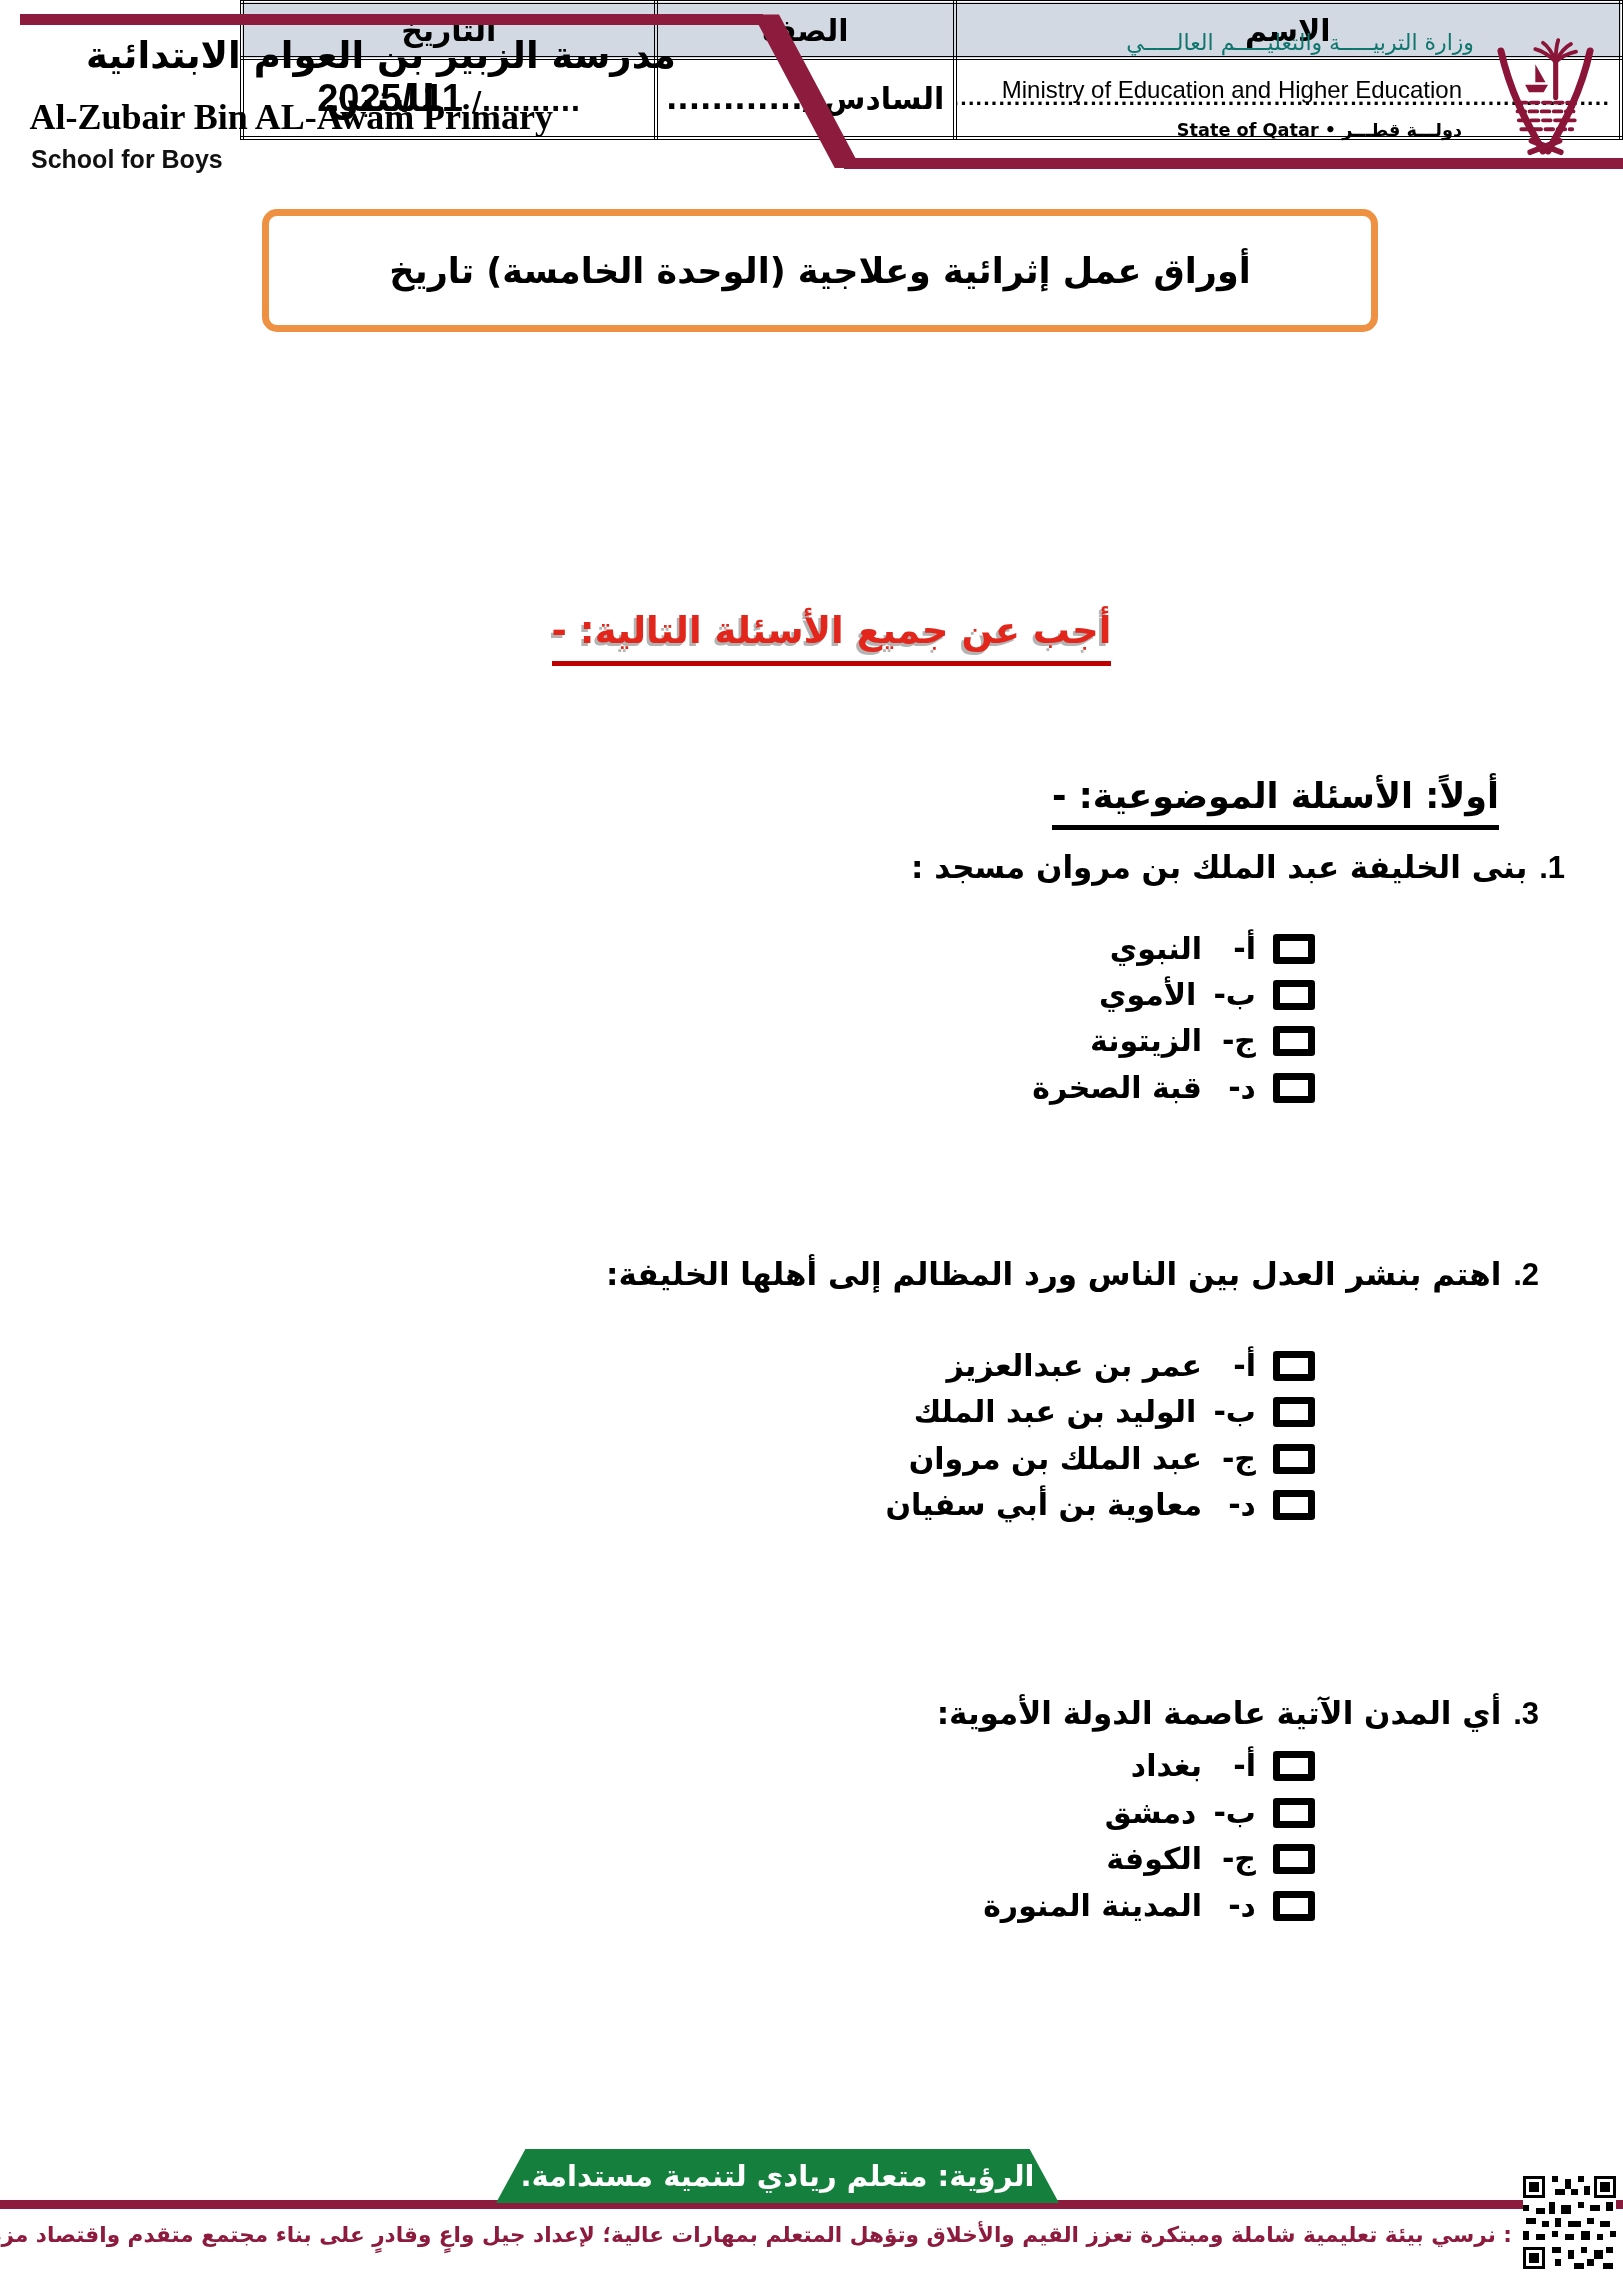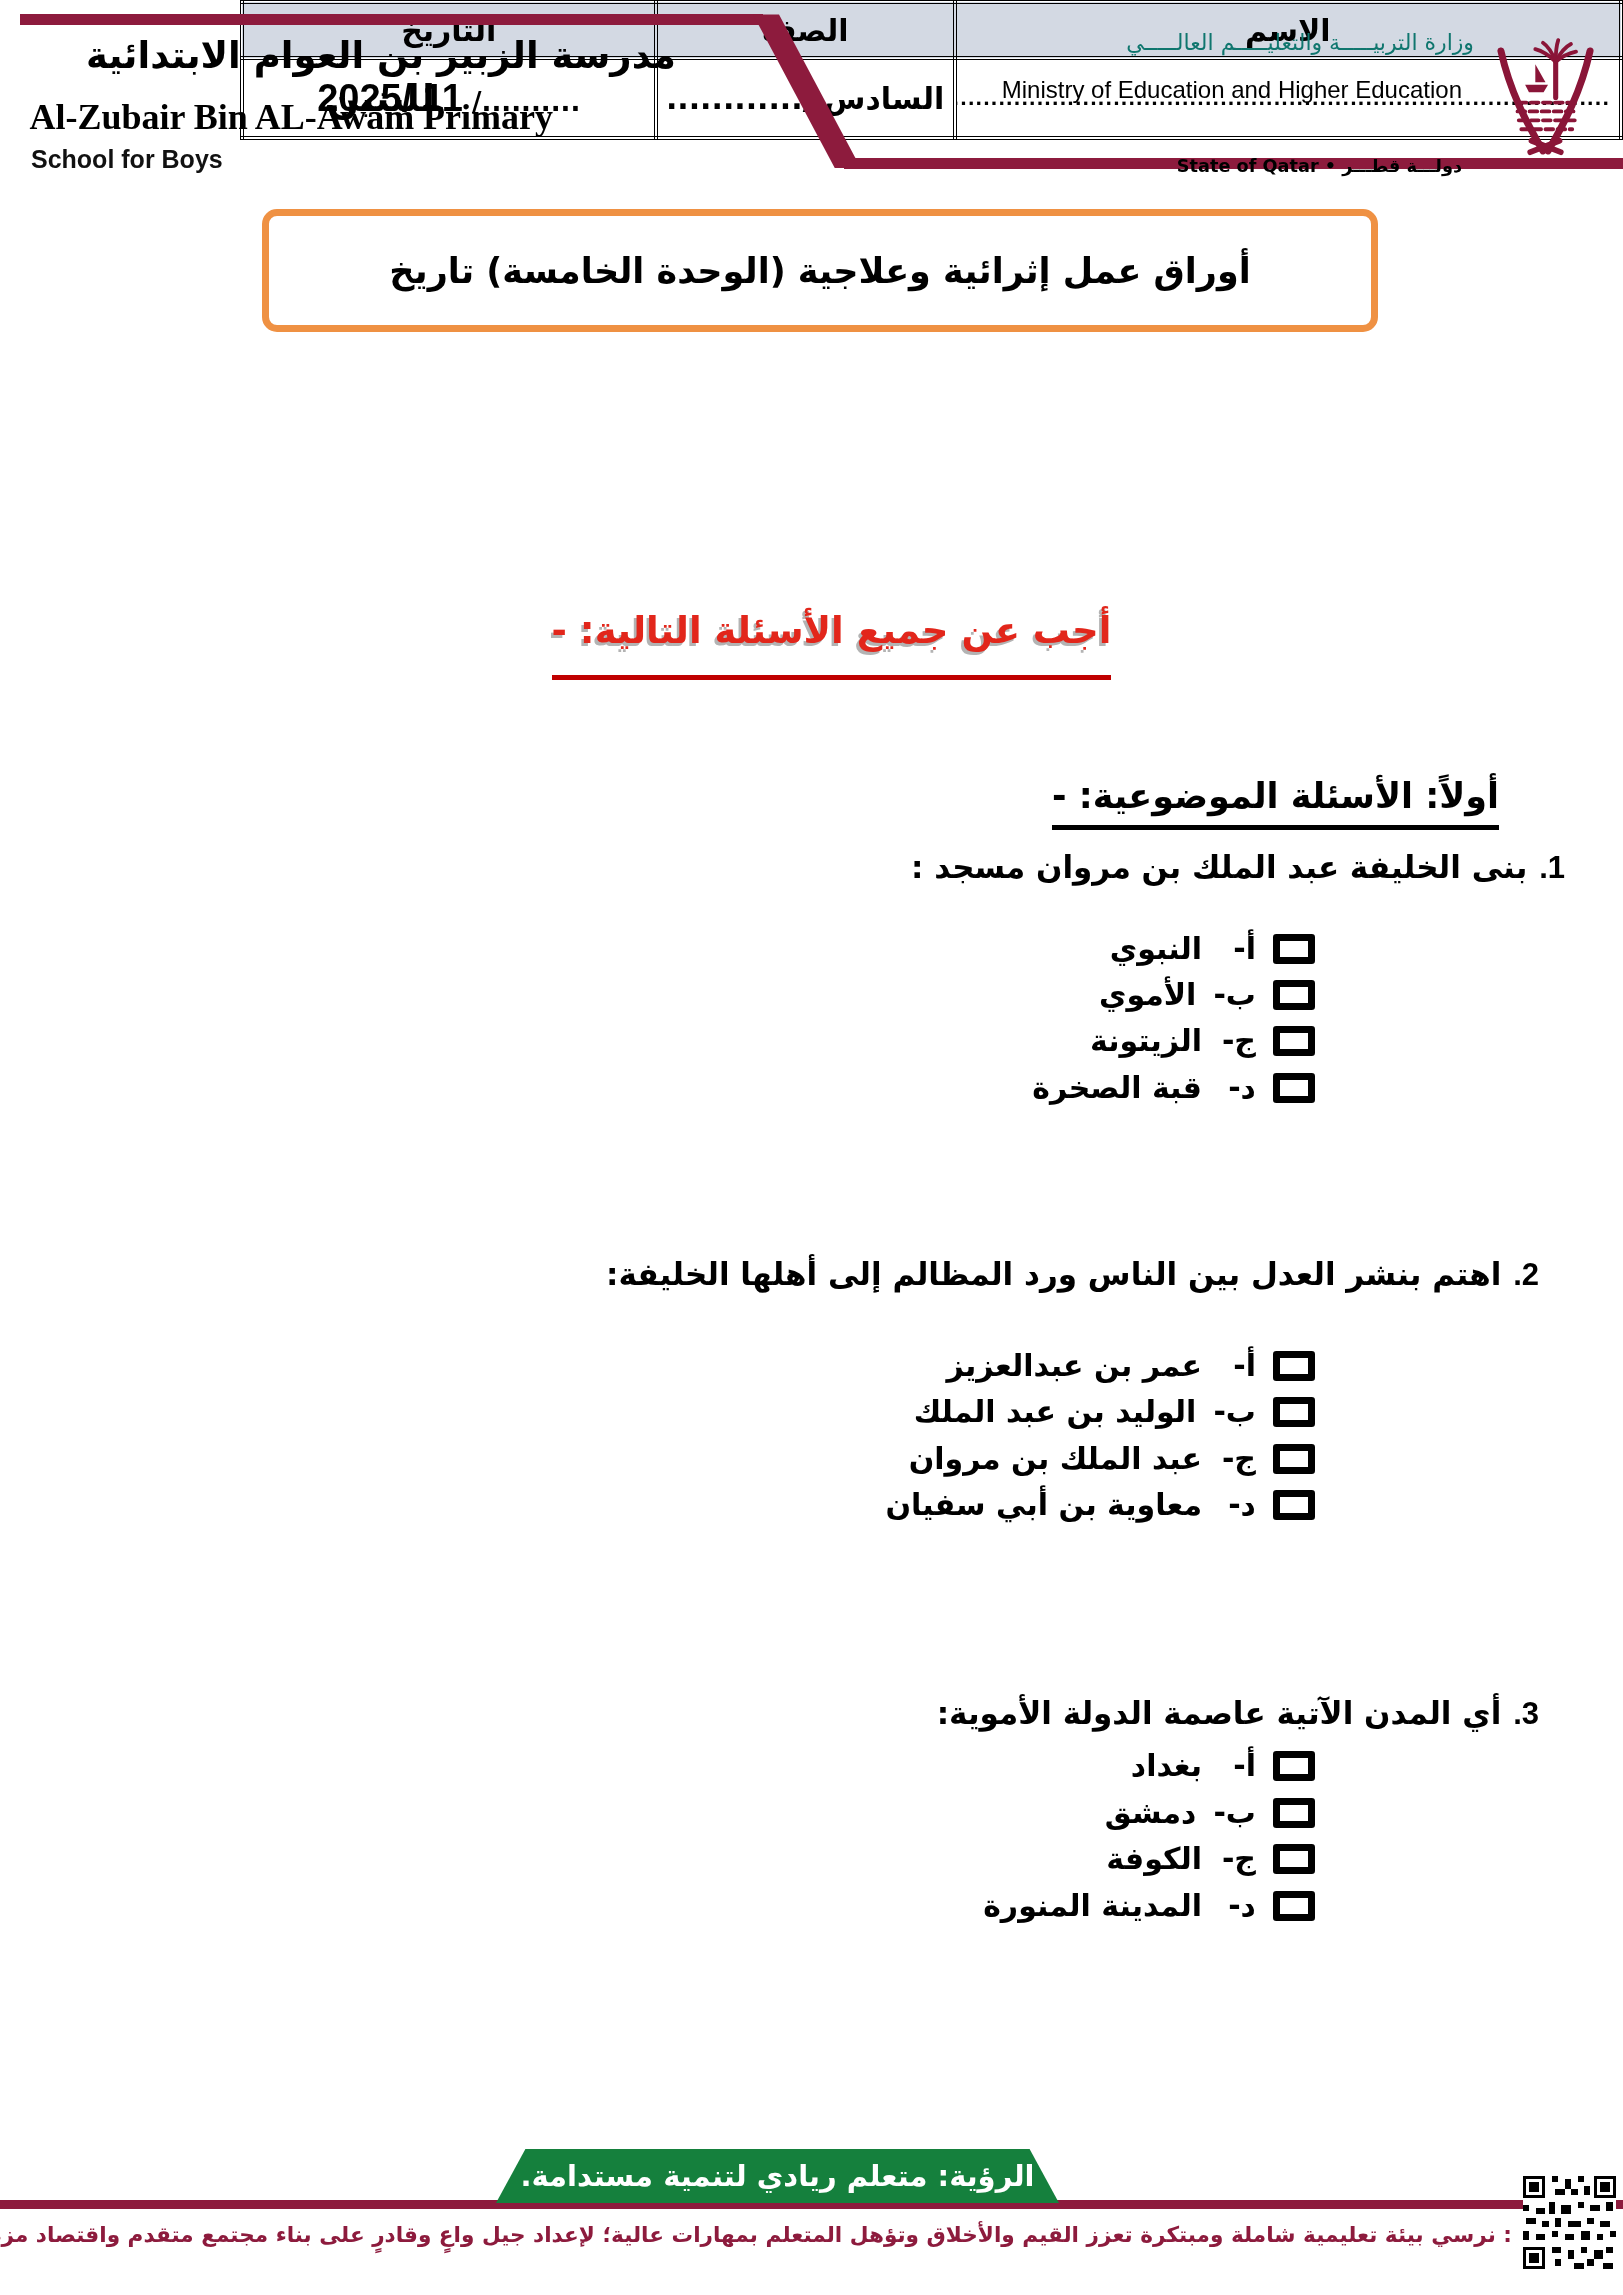--- a/index.html
+++ b/index.html
@@ -21,21 +21,21 @@
   .school-ar { left:34px; top:34px; width:694px; font-size:37px; font-weight:bold; color:#000;
                text-align:center; direction:rtl; }
   .school-en { left:29.4px; top:96px; width:700px; font-size:36px; font-weight:bold;
                font-family:"Liberation Serif", serif; color:#000; text-align:left; direction:ltr; }
   .school-en2{ left:31px; top:145px; font-size:25px; font-weight:bold;
                font-family:"Liberation Sans", sans-serif; color:#111; direction:ltr; }
 
   .ministry-ar { right:149px; top:30px; font-size:22px; color:#0f766e; direction:rtl; }
   .ministry-en { right:161px; top:76px; font-size:24px; color:#000;
                  font-family:"Liberation Sans", sans-serif; direction:ltr; }
-  .state-line  { right:161px; top:120px; font-size:17.7px; font-weight:bold; color:#000; direction:rtl;margin-top:36px; }
+  .state-line  { right:161px; top:120px; font-size:17.7px; font-weight:bold; color:#000; direction:rtl; }
 
   .emblem { left:1480px; top:15.7px; width:131px; height:140px; }
 
   
   .title-box { left:262px; top:209px; width:1116px; height:123px;
                border:7.9px solid #EF9143; border-radius:15px;
                display:flex; align-items:center; justify-content:center; }
   .title-box span { font-size:35px; font-weight:bold; color:#000; }
 
   
@@ -50,21 +50,21 @@
   .name-dots { font-size:18.3px; letter-spacing:0.7px; font-weight:bold; white-space:nowrap;
                overflow:hidden; display:block; padding:0 9.2px; }
   .class-val { font-size:30px; font-weight:bold; direction:rtl; }
   .date-val  { direction:ltr; display:inline-block; }
   .date-main { font-size:38px; font-weight:bold; font-family:"Liberation Sans", sans-serif; }
   .date-dots { font-size:26px; font-weight:bold; }
 
   
   .instruction { left:537px; top:609px; width:589px; text-align:center; }
   .instruction .txt { display:inline-block; font-size:37px; font-weight:bold; color:#E2261B;
-                      text-shadow:-2.6px 2.6px 0 #b3b3b3; padding-bottom:23px;
+                      text-shadow:-2.6px 2.6px 0 #b3b3b3; padding-bottom:9px;
                       border-bottom:5.9px solid #C00000; }
 
   
   .section-head { right:124px; top:776px; font-size:35px; font-weight:bold; color:#000;
                   padding-bottom:9.2px; border-bottom:5.2px solid #000; direction:rtl; }
 
   
   .question { font-size:31px; font-weight:bold; color:#000; direction:rtl; white-space:nowrap; }
   .q1 { right:58px;  top:849px; }
   .q2 { right:84px; top:1256px; }

